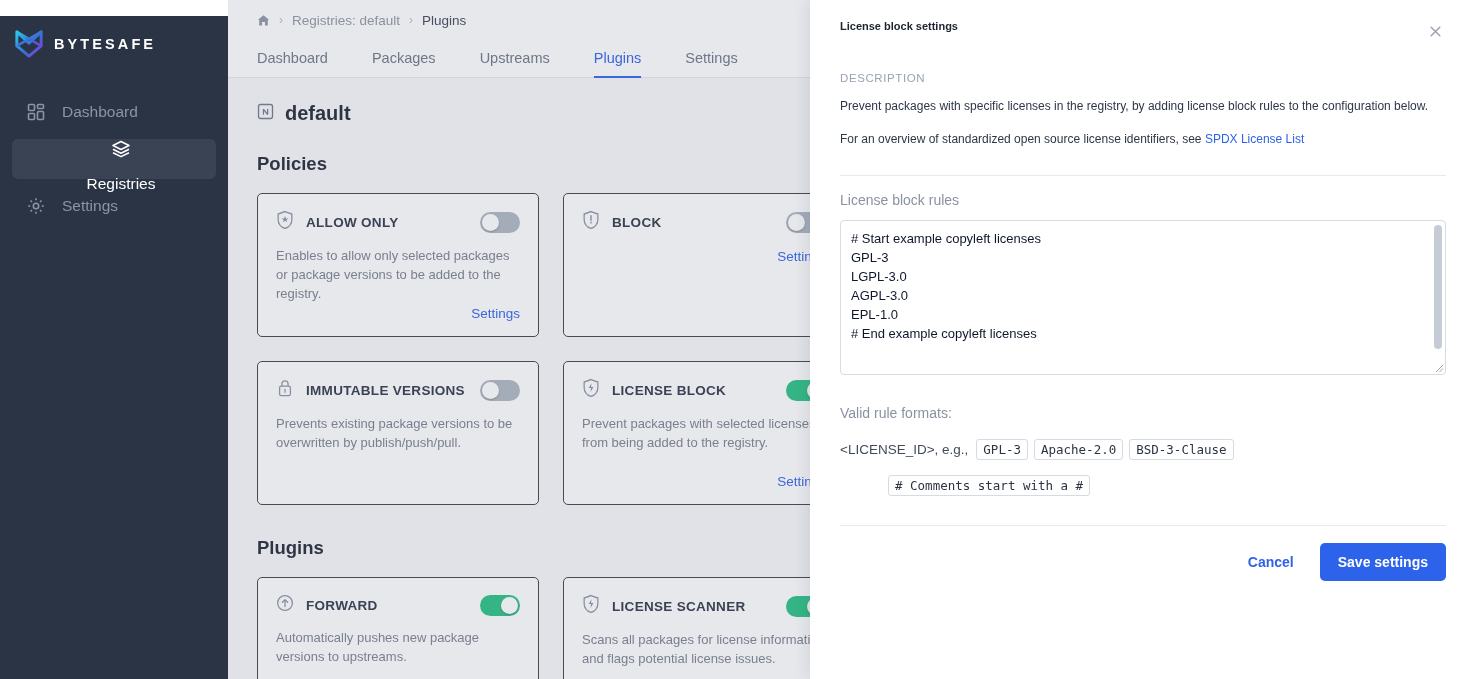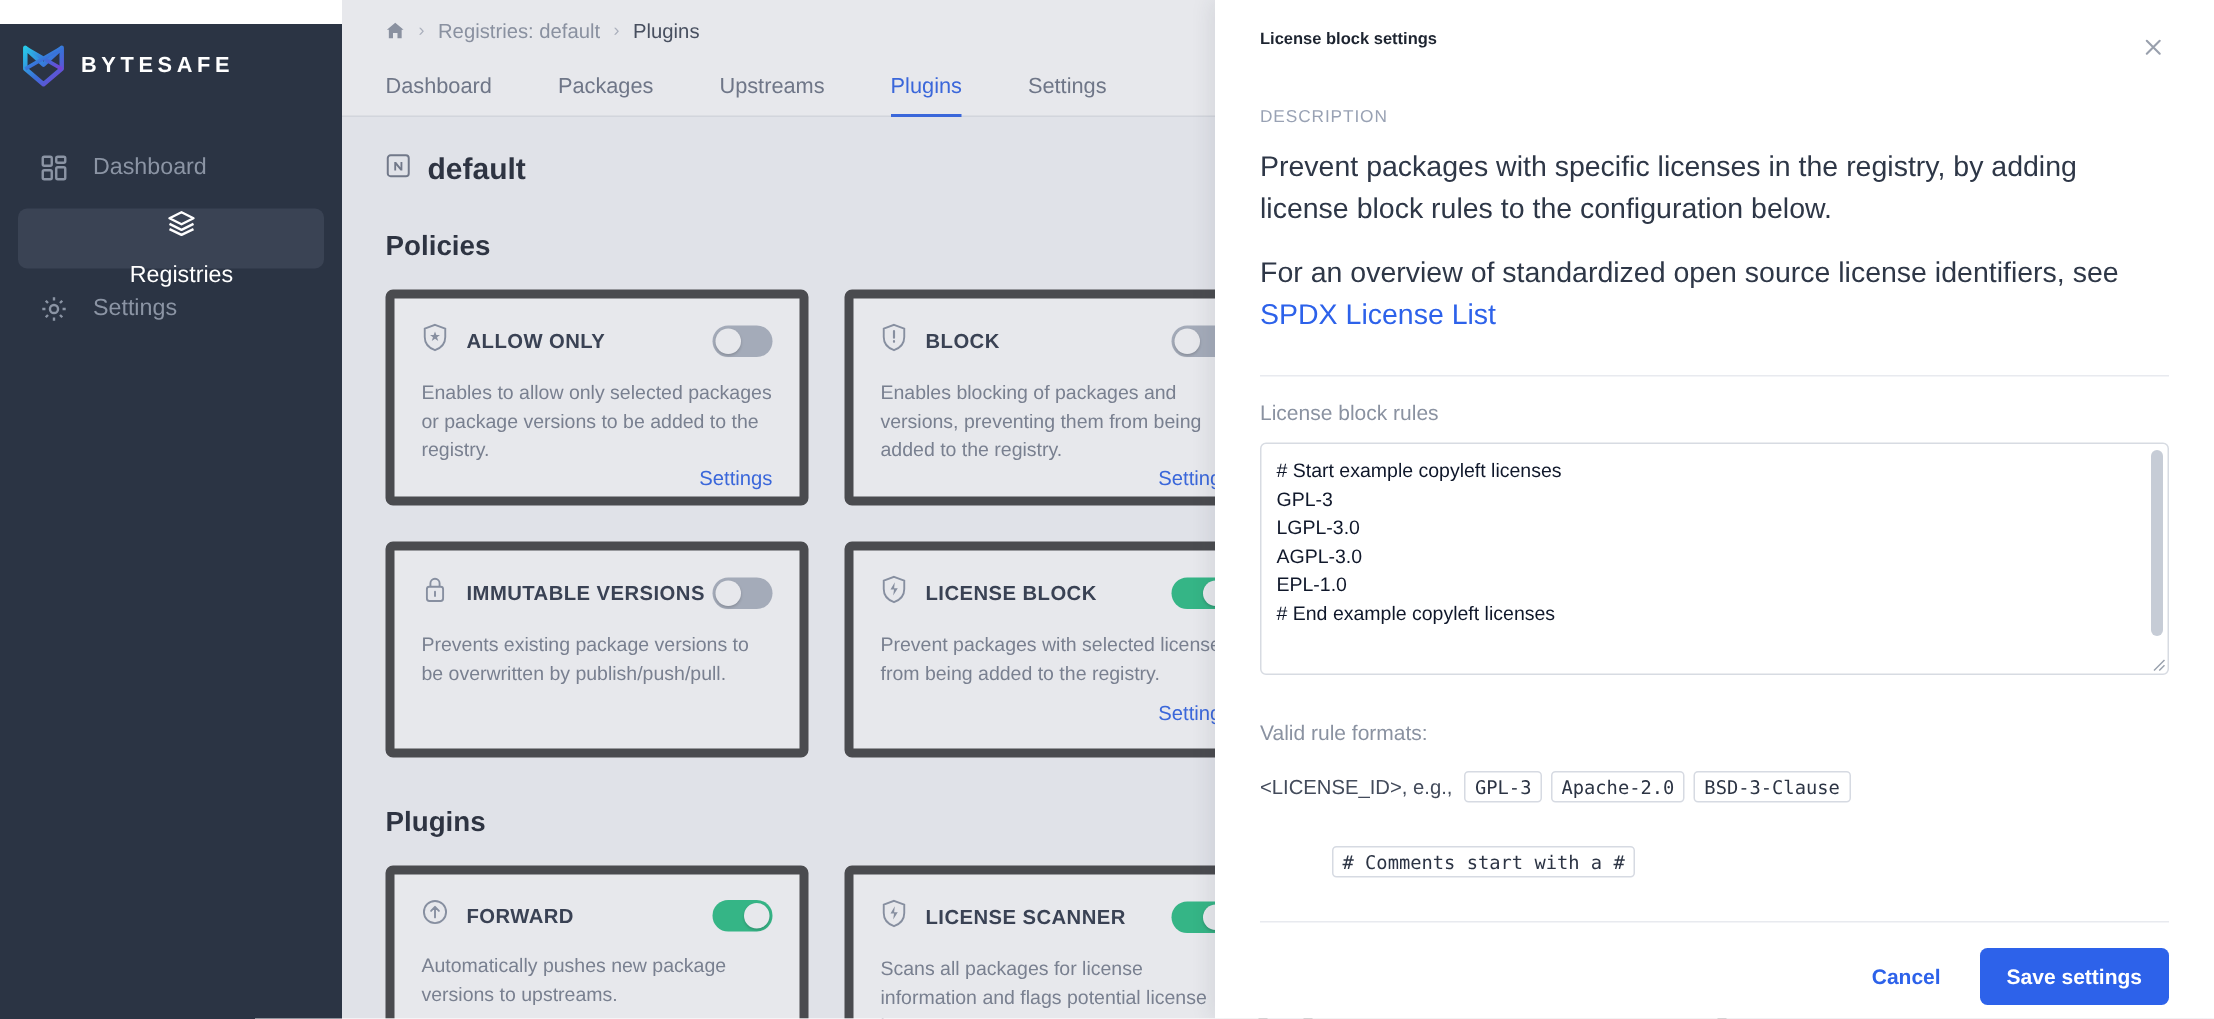--- a/index.html
+++ b/index.html
@@ -87,21 +87,21 @@
     margin: 0 0 18px 0;
   }
   .card-grid {
     display: grid;
     grid-template-columns: 282px 282px 282px;
     gap: 24px;
     margin-bottom: 32px;
   }
   .card {
     background: #ffffff;
-    border: 6px solid #404040;
+    border: 1px solid #404040;
     border-radius: 5px;
     padding: 16px 18px 14px 18px;
     height: 144px;
     display: flex; flex-direction: column;
   }
   .card-head {
     display: flex; align-items: center;
     justify-content: space-between;
     margin-bottom: 13px;
   }
@@ -151,21 +151,21 @@
     display: flex; align-items: center; justify-content: center;
     color: #99a0ad; font-size: 17px; line-height: 1;
     font-family: "Liberation Sans", sans-serif;
   }
   .desc-label {
     margin-top: 30px;
     font-size: 11.5px; color: #99a2b4; letter-spacing: 0.6px;
   }
   .desc-p {
     margin-top: 14px;
-    font-size: 19px; color: #2e3747; line-height: 1.45;
+    font-size: 12px; color: #2e3747; line-height: 1.45;
   }
   .desc-p2 { margin-top: 16px; }
   .spdx-link { color: #2d62ea; text-decoration: none; cursor: pointer; }
   .divider { height: 1px; background: #e8eaef; margin-top: 26px; }
   .field-label {
     margin-top: 16px; font-size: 14px; color: #8a92a1;
   }
   .rules-box {
     margin-top: 12px;
     width: 606px; height: 155px;
@@ -211,21 +211,21 @@
   }
   .format-row .lead { margin-right: 2px; }
   .code-chip {
     display: inline-block;
     border: 1px solid #d6dae2; border-radius: 3px;
     background: #ffffff;
     padding: 2px 6px;
     font-family: "DejaVu Sans Mono", monospace;
     font-size: 12.5px; color: #2c3444;
   }
-  .format-row2 { margin-top: 29px; padding-left: 48px; }
+  .format-row2 { margin-top: 15px; padding-left: 48px; }
   .panel-divider { height: 1px; background: #e8eaef; margin-top: 29px; }
   .panel-foot {
     display: flex; align-items: center; justify-content: flex-end;
     gap: 10px; margin-top: 17px;
   }
   .btn-cancel {
     font-size: 14px; font-weight: 700; color: #2d62ea;
     padding: 10px 16px; cursor: pointer; background: none; border: none;
     font-family: "Liberation Sans", sans-serif;
   }
@@ -352,21 +352,20 @@
                   <path d="M10 1.6 L17.6 4.4 V10.6 C17.6 15.4 14.3 18.8 10 20.4 C5.7 18.8 2.4 15.4 2.4 10.6 V4.4 Z"></path>
                   <path d="M10 6.2 V11.2 M10 13.6 V14.2" stroke-linecap="round" stroke-width="1.6"></path>
                 </svg>
               </span>
               <span class="card-title">BLOCK</span>
             </div>
             <div class="toggle">
                 <span class="knob"></span>
               </div>
           </div>
-          <div class="card-desc">Enables blocking of packages and versions, preventing them from being added to the registry.</div>
           <div class="card-foot"><span class="settings-link">Settings</span></div>
         </div>
 
         <div class="card">
           <div class="card-head"></div>
         </div>
 
         <div class="card">
           <div class="card-head">
             <div class="card-head-left">

